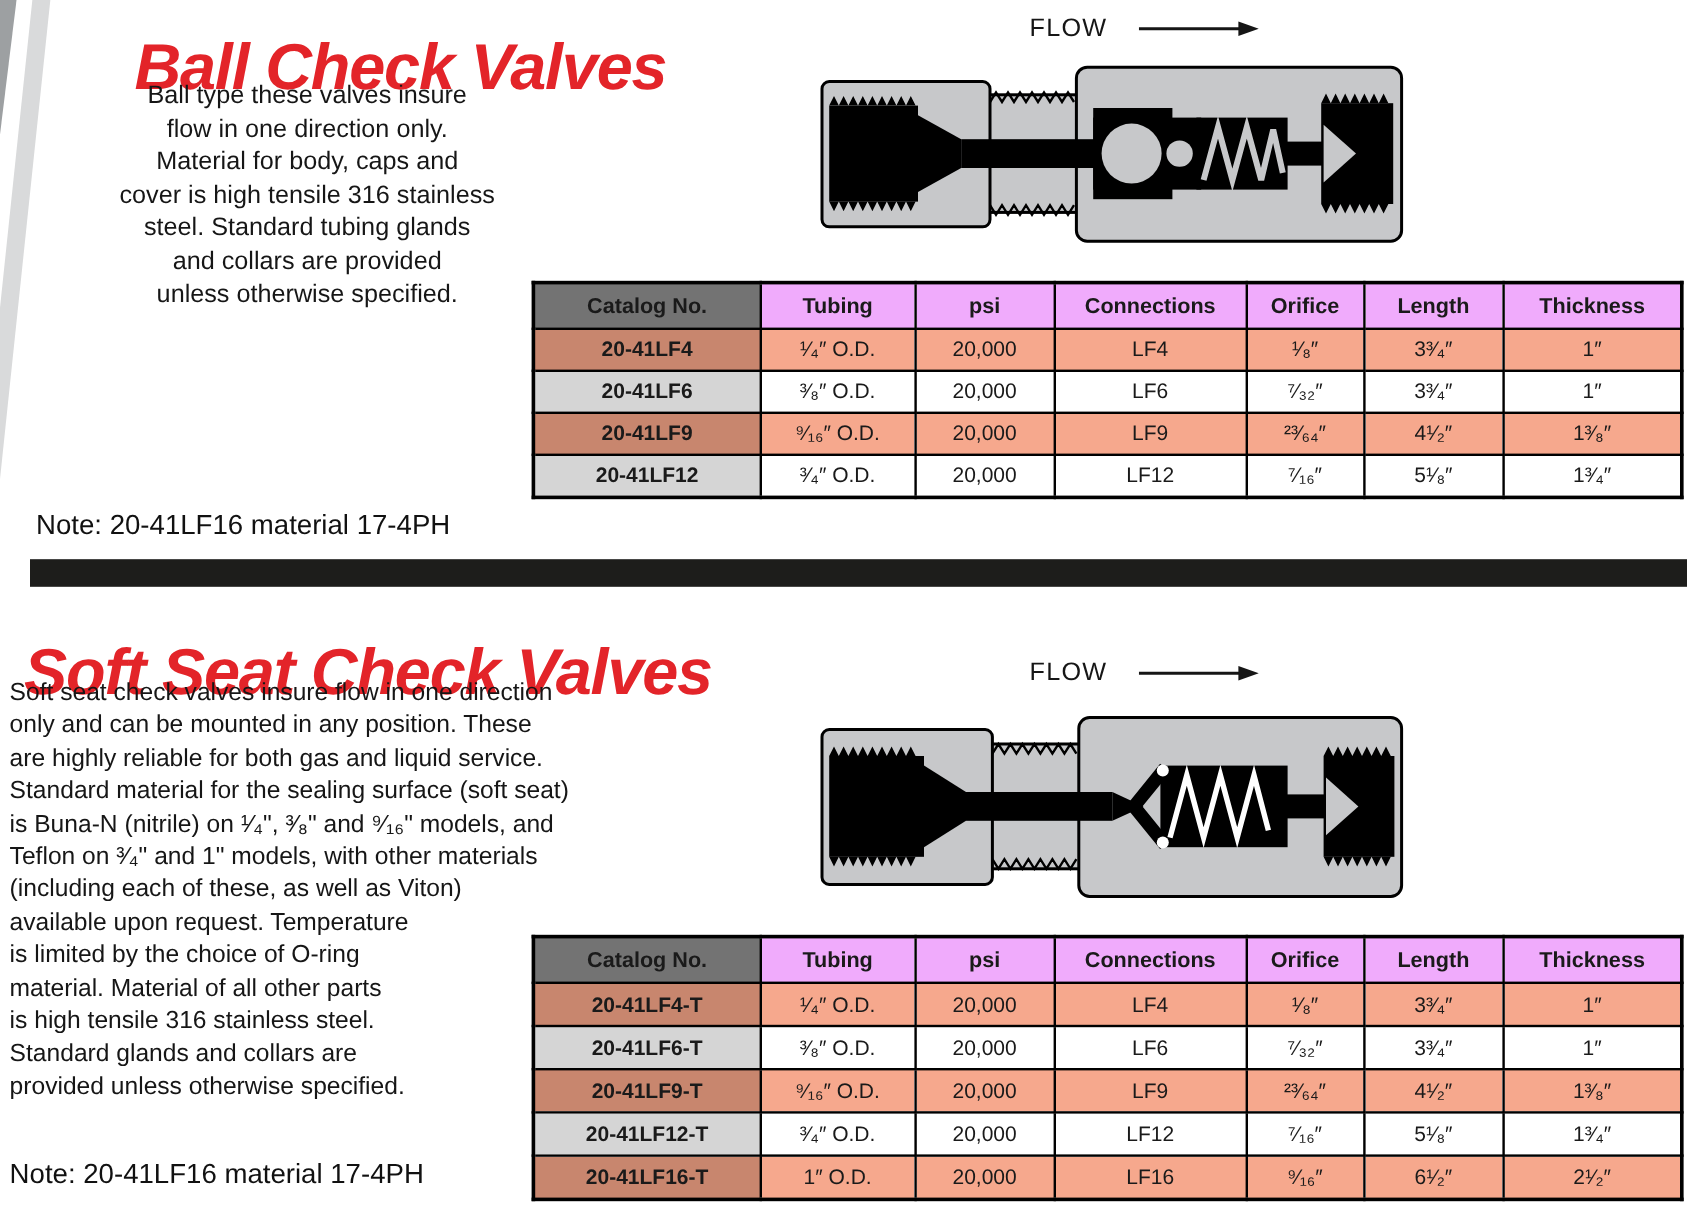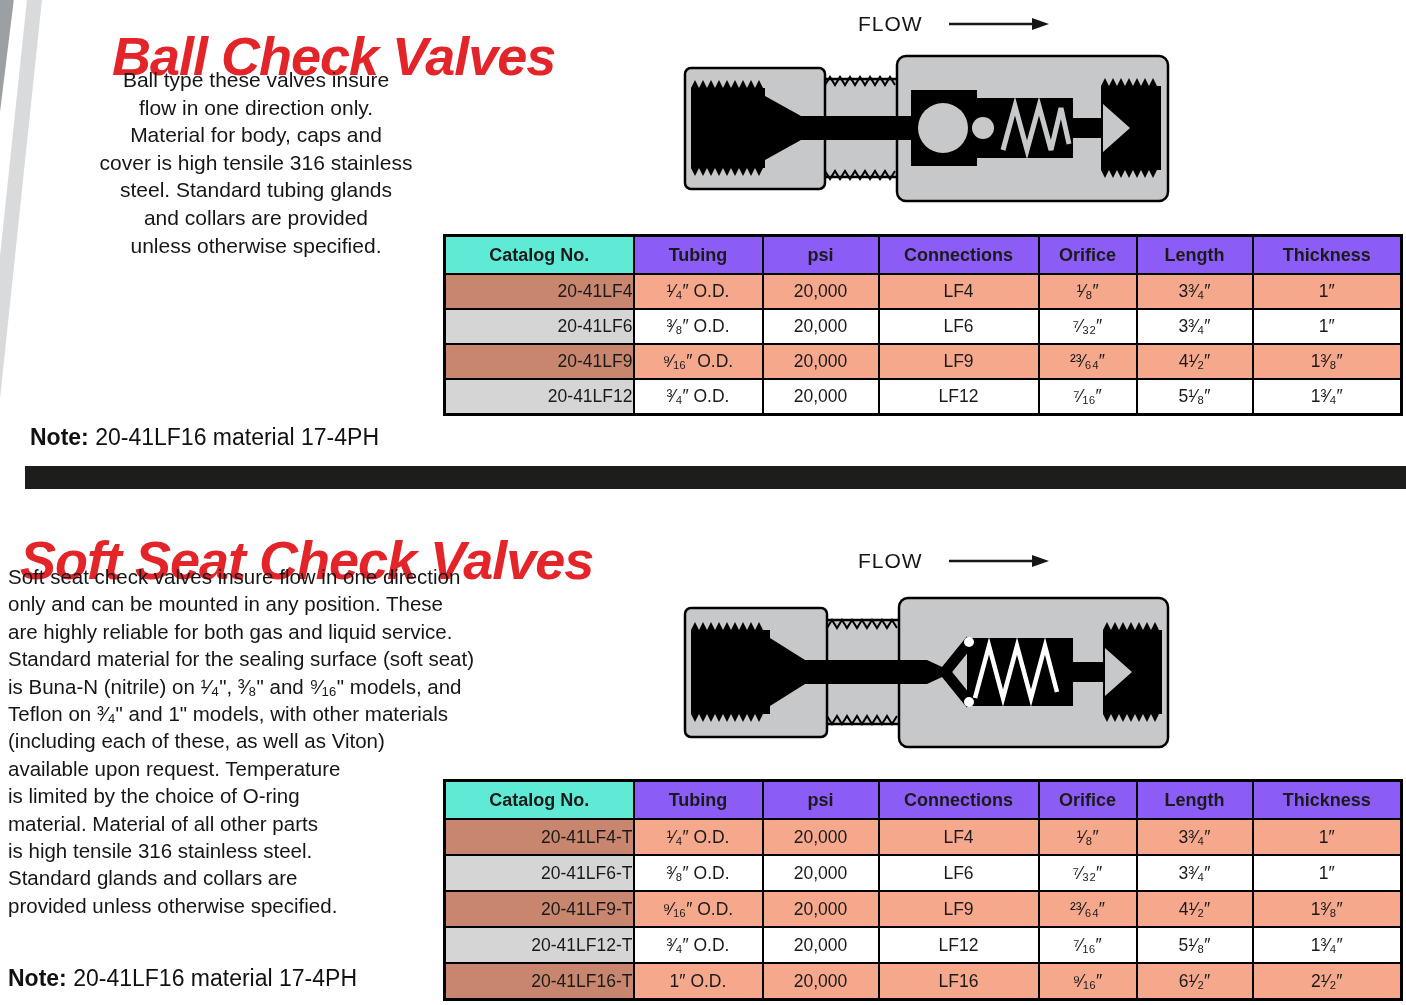--- a/index.html
+++ b/index.html
@@ -21,37 +21,37 @@
   #intro-ball{left:50px;top:66px;width:412px;text-align:center;font-size:21px;line-height:27.6px;}
   #intro-soft{left:8px;top:563px;width:580px;text-align:left;font-size:20.5px;line-height:27.4px;}
   
   .flow{position:absolute;display:flex;align-items:center;gap:26px;font-size:21px;letter-spacing:1px;color:#161616;}
   #flow-1{left:858px;top:12px;}
   #flow-2{left:858px;top:549px;}
   
   .note{position:absolute;font-size:23px;color:#111;white-space:nowrap;}
   #note-1{left:30px;top:424px;}
   #note-2{left:8px;top:965px;}
-  .note b{font-weight:bold;}
+  .note b{font-weight:normal;}
   
   .divider-bar{position:absolute;left:25px;top:466px;width:1381px;height:23px;background:#1d1d1b;}
   
   .diagram{position:absolute;width:495px;height:165px;}
   #diagram-1{left:675px;top:46px;}
   #diagram-2{left:675px;top:590px;}
   
   table.spec{position:absolute;left:443px;width:957px;border-collapse:collapse;table-layout:fixed;border:3px solid #000;background:#fff;}
   #table-ball{top:234px;}
   #table-soft{top:779px;}
   .spec th,.spec td{border:2px solid #000;text-align:center;vertical-align:middle;padding:0;overflow:hidden;white-space:nowrap;}
-  .spec th{font-size:18px;font-weight:bold;height:36px;background:#8b5cf6;}
-  .spec th:first-child{background:#5eead4;}
+  .spec th{font-size:18px;font-weight:bold;height:36px;background:#f0abfc;}
+  .spec th:first-child{background:#737373;}
   .spec td{font-size:17.5px;height:33px;}
   #table-soft td{height:34px;}
-  .spec td:first-child{font-weight:normal;text-align:right;}
+  .spec td:first-child{font-weight:bold;}
   .spec tbody tr:nth-child(odd) td{background:#f6a88d;}
   .spec tbody tr:nth-child(odd) td:first-child{background:#c8866e;}
   .spec tbody tr:nth-child(even) td{background:#ffffff;}
   .spec tbody tr:nth-child(even) td:first-child{background:#d5d5d5;}
 </style>
 </head>
 <body>
 
 <div class="corner">
   <div class="stripe stripe-dark"></div>

